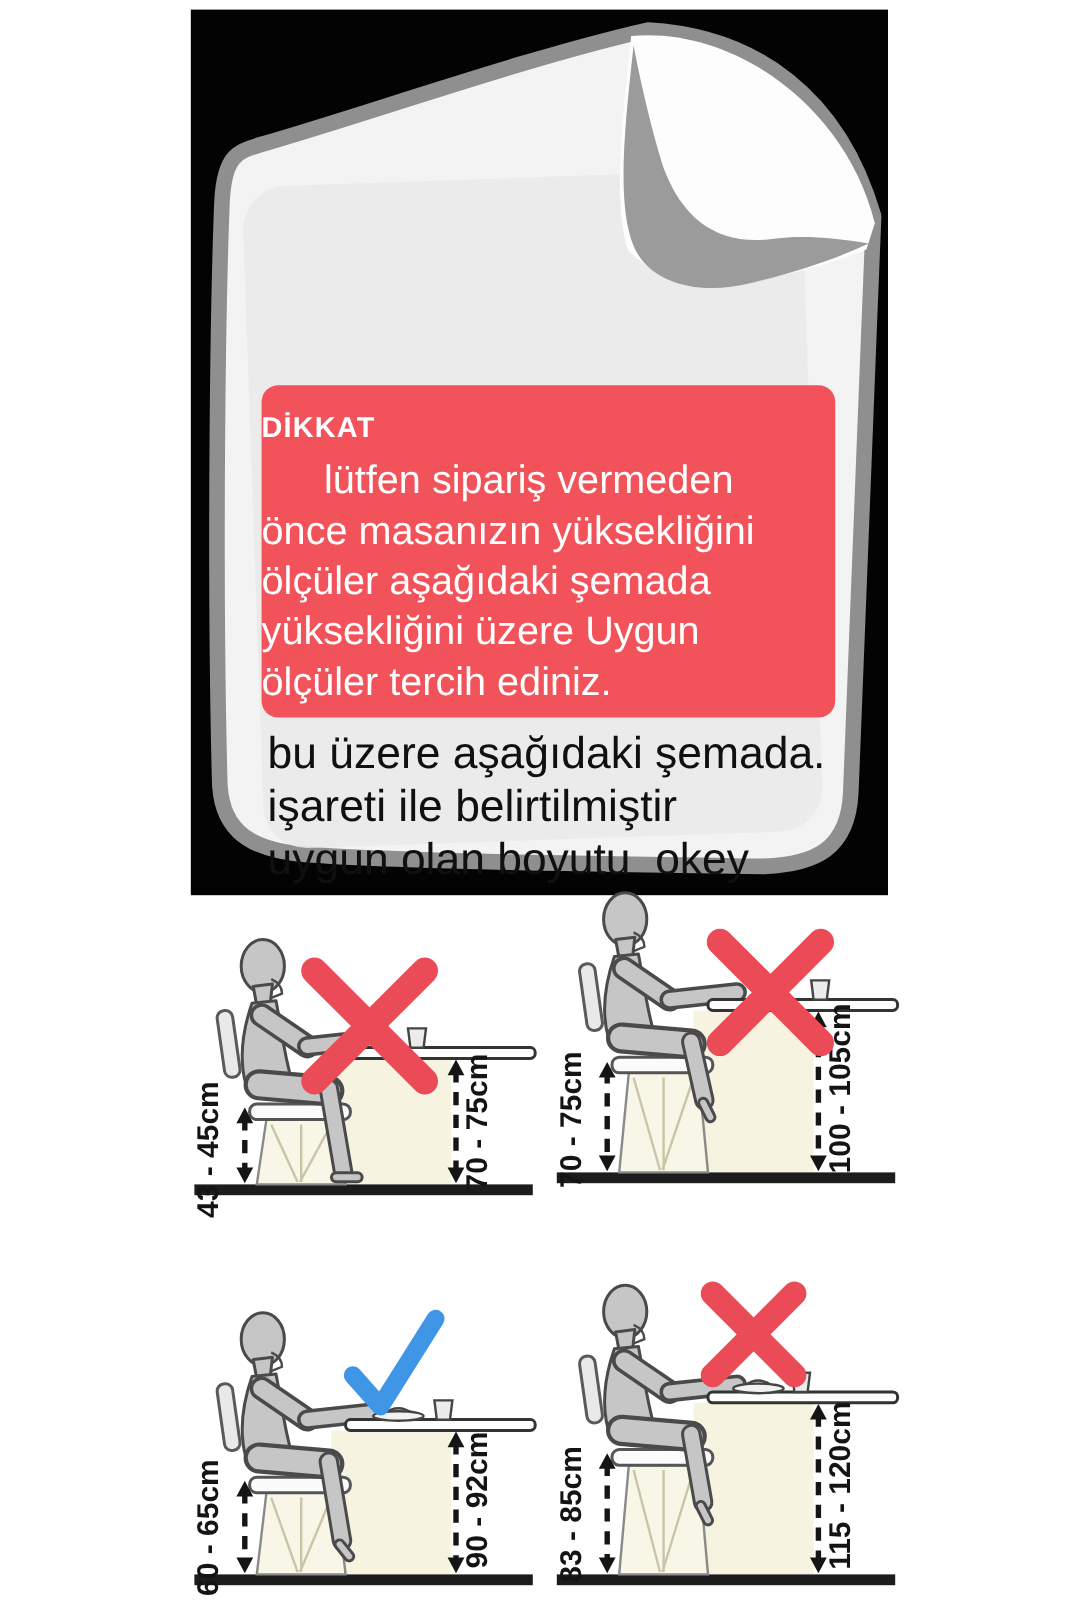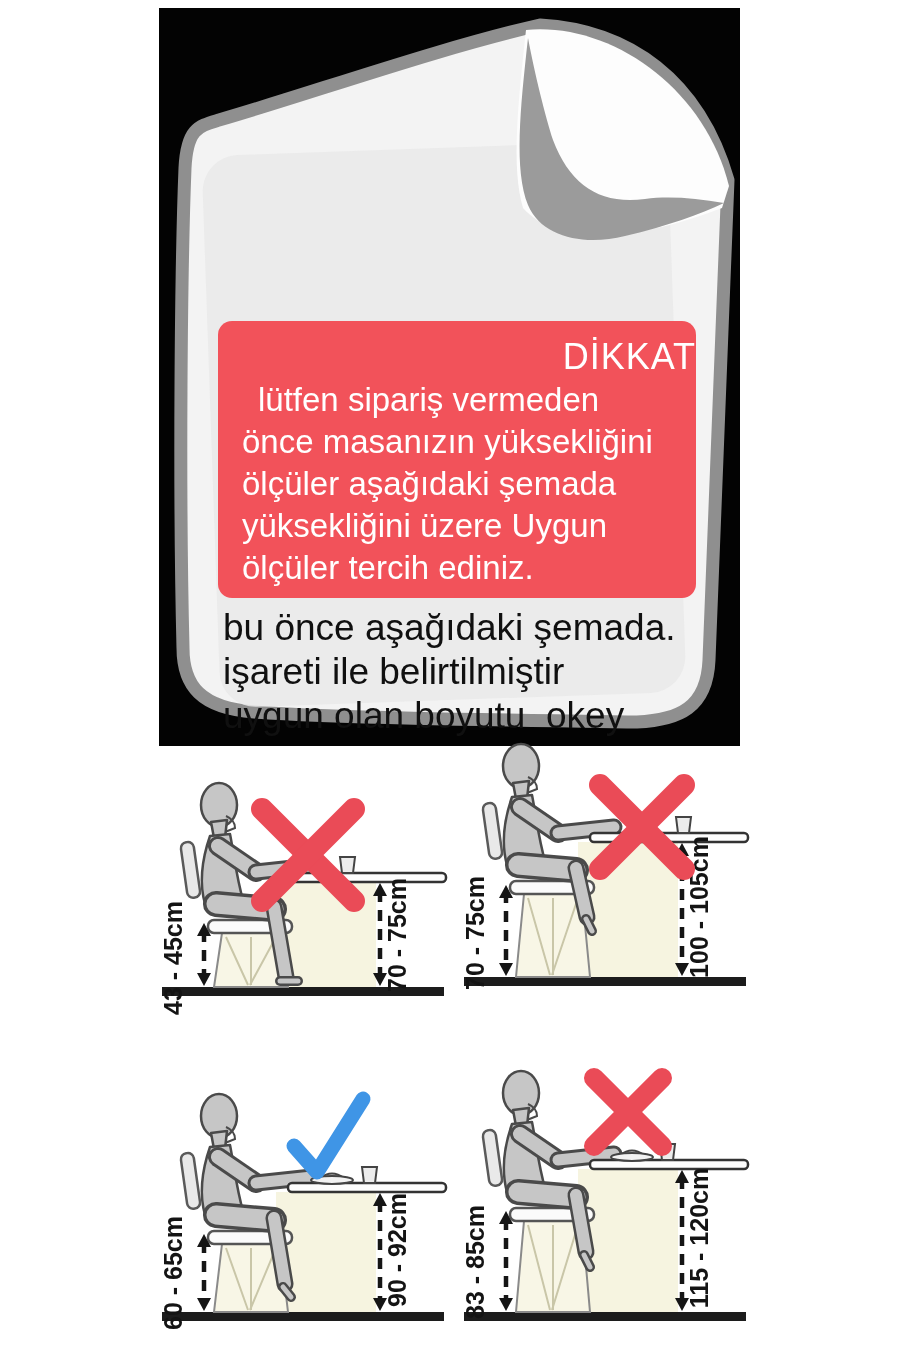--- a/index.html
+++ b/index.html
@@ -6,23 +6,23 @@
   .stage{position:relative;width:900px;height:1350px;background:#fff;overflow:hidden;
          font-family:"Liberation Sans",sans-serif;}
 
   
   .top-panel{position:absolute;left:159px;top:8px;width:581px;height:738px;background:#030303;}
   .paper{position:absolute;left:0;top:0;width:581px;height:738px;display:block;}
 
   .notice-box{position:absolute;left:59px;top:313px;width:478px;height:277px;
               background:var(--notice-box,#f2525a);border-radius:14px;color:#fff;
               padding:14px 0 0 0;box-sizing:border-box;}
-  .notice-title{text-align:right;font-size:36px;line-height:44px;font-weight:400;letter-spacing:1px;}
-  .notice-line{font-size:33px;line-height:42px;font-weight:400;padding-left:24px;white-space:pre-wrap;}
-  .notice-line.indent{padding-left:40px;}
+  .notice-title{text-align:left;font-size:24px;line-height:44px;font-weight:700;letter-spacing:1px;}
+  .notice-line{font-size:33px;line-height:42px;font-weight:400;white-space:pre-wrap;}
+  .notice-line.indent{padding-left:52px;}
 
   .note{position:absolute;left:64px;top:598px;width:470px;color:#101010;}
   .note-line{font-size:37px;line-height:44px;font-weight:500;white-space:pre-wrap;}
 
   
   .diagram{position:absolute;margin:0;padding:0;}
   .diagram svg{display:block;overflow:visible;}
   .diagram.tl{left:158px;top:765px;width:300px;height:250px;}
   .diagram.tr{left:460px;top:755px;width:300px;height:250px;}
   .diagram.bl{left:158px;top:1066px;width:300px;height:275px;}
@@ -104,21 +104,21 @@
     <div class="notice-box">
       <div class="notice-title">DİKKAT</div>
       <div class="notice-line indent">lütfen sipariş vermeden</div>
       <div class="notice-line">önce masanızın yüksekliğini</div>
       <div class="notice-line">ölçüler aşağıdaki şemada</div>
       <div class="notice-line">yüksekliğini üzere Uygun</div>
       <div class="notice-line">ölçüler tercih ediniz.</div>
     </div>
 
     <div class="note">
-      <div class="note-line">bu önce aşağıdaki şemada.</div>
+      <div class="note-line">bu üzere aşağıdaki şemada.</div>
       <div class="note-line">işareti ile belirtilmiştir</div>
       <div class="note-line">uygun olan boyutu  okey</div>
     </div>
   </section>
 
   <figure class="diagram tl" data-mark="x">
     <svg viewBox="0 0 300 250" width="300" height="250">
       <rect class="backdrop" x="118" y="117" width="100" height="105"></rect>
       <rect class="ground" x="4" y="222" width="282" height="9"></rect>
       <path class="stool-body" d="M64,168 L56,222 L130,222 L122,168 Z"></path>

